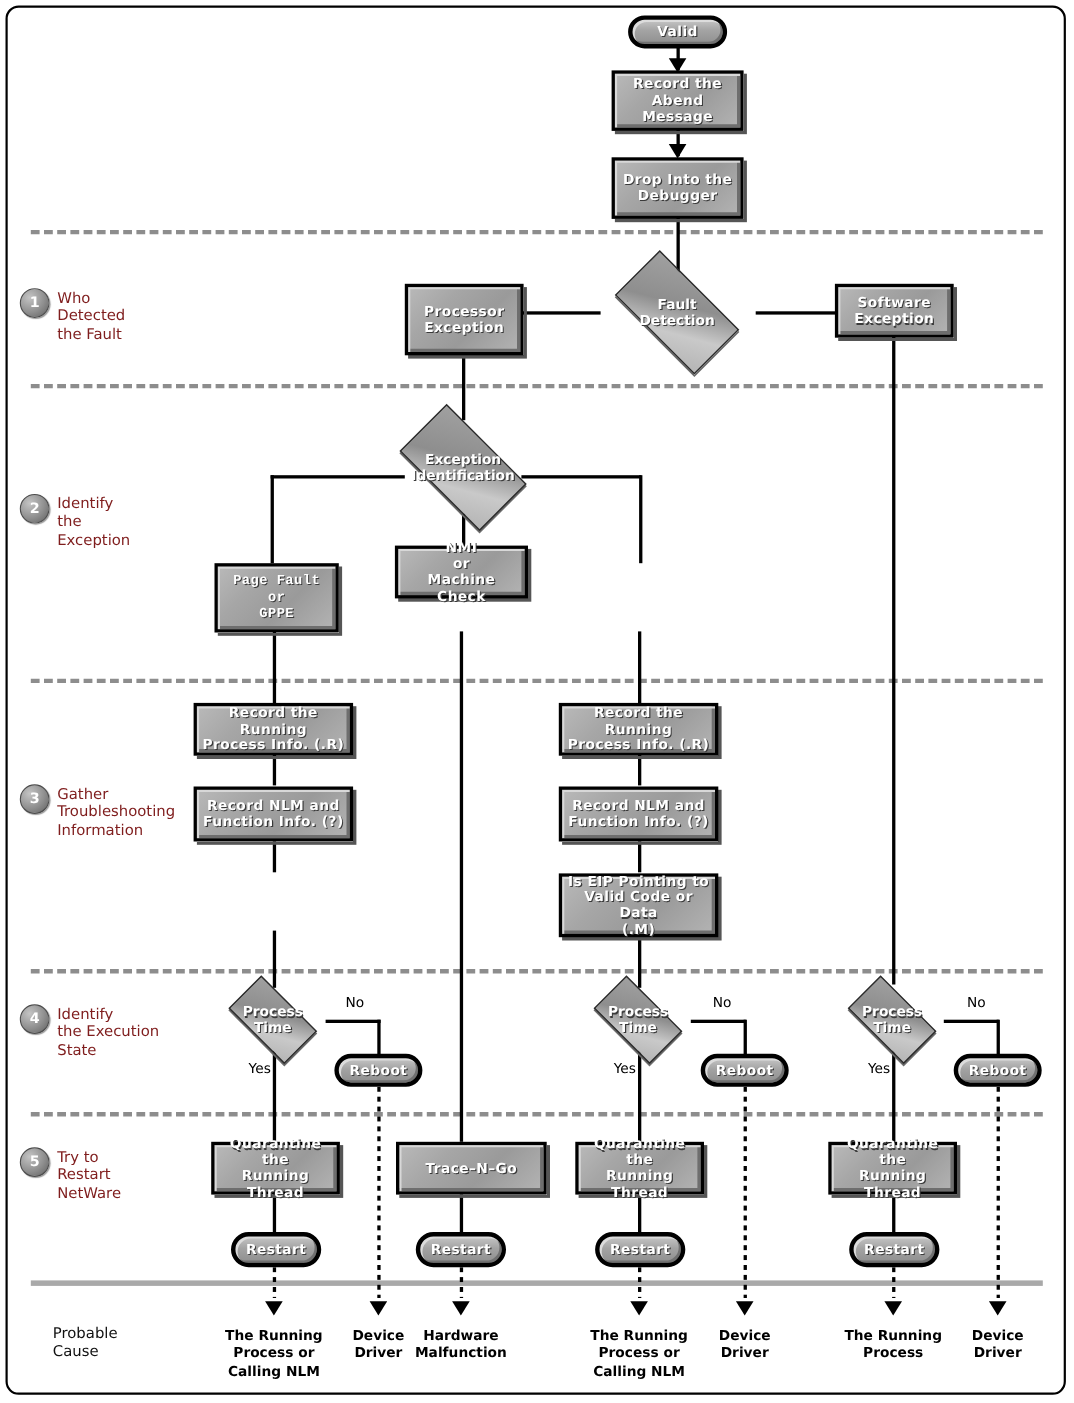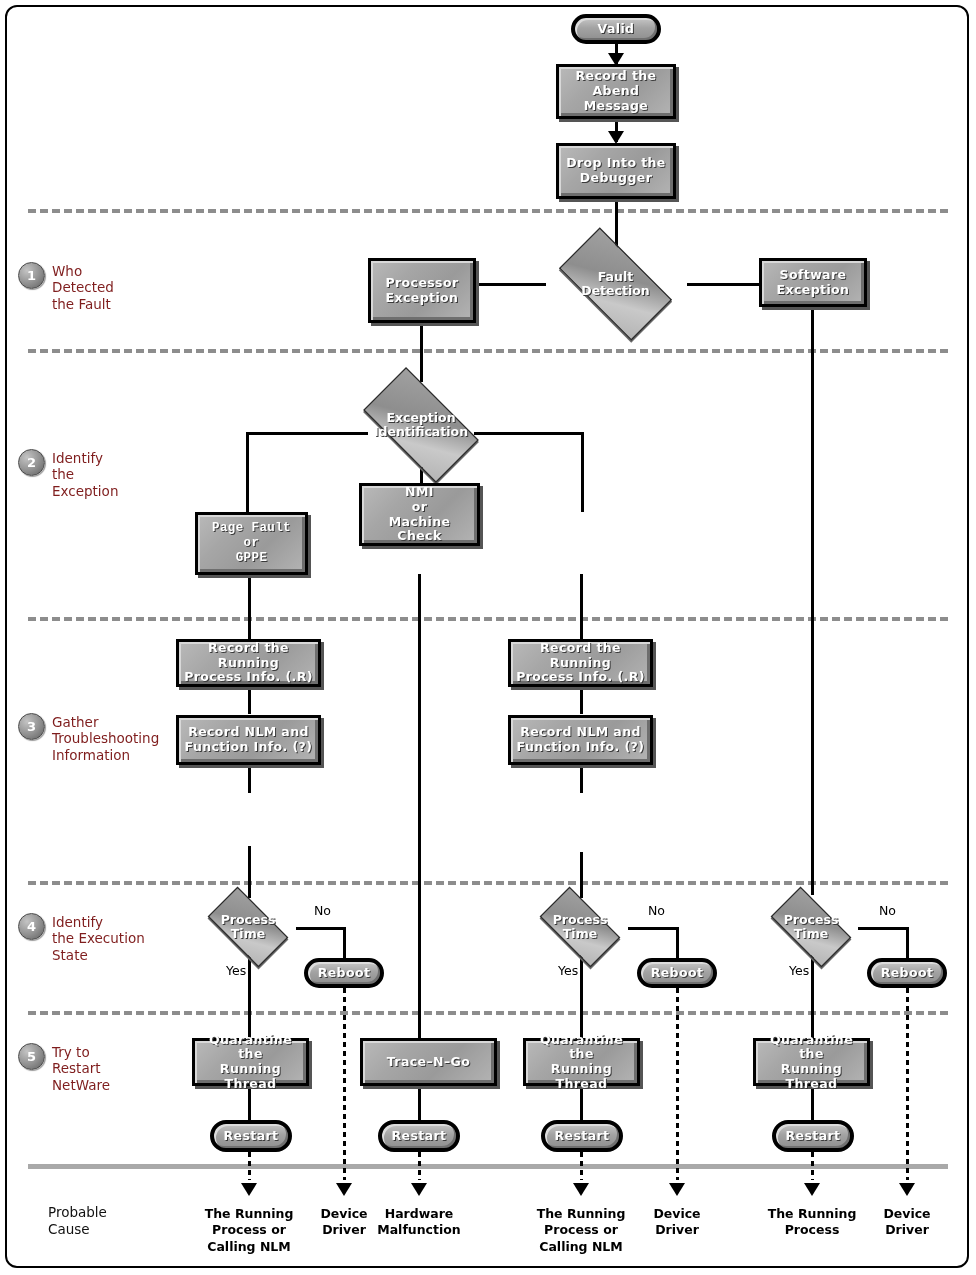--- a/index.html
+++ b/index.html
@@ -238,34 +238,37 @@
   <div class="diamond" style="left:348px;top:382px;width:146px;height:86px;">
     <div class="dshape"></div>
     <div class="dlabel" style="white-space: pre-line;">Exception
 Identification</div>
   </div>
 
   <div class="node box" style="left: 195px; top: 512px; width: 113px; height: 63px; white-space: pre-line; font-family: Liberation Mono, monospace;">Page Fault
 or
 GPPE</div>
 
-  <div class="node box" style="left: 359px; top: 483px; width: 121px; height: 63px; white-space: pre-line;">NMI
+  <div class="node box" style="left: 359px; top: 496px; width: 121px; height: 48px; white-space: pre-line;">NMI
 or
 Machine Check</div>
 
 
   <div class="node box" style="left: 176px; top: 639px; width: 145px; height: 48px; white-space: pre-line;">Record the Running
 Process Info. (.R)</div>
   <div class="node box" style="left: 176px; top: 715px; width: 145px; height: 50px; white-space: pre-line;">Record NLM and
 Function Info. (?)</div>
 
   <div class="node box" style="left: 508px; top: 639px; width: 145px; height: 48px; white-space: pre-line;">Record the Running
 Process Info. (.R)</div>
   <div class="node box" style="left: 508px; top: 715px; width: 145px; height: 50px; white-space: pre-line;">Record NLM and
 Function Info. (?)</div>
+  <div class="node box" style="left: 508px; top: 794px; width: 145px; height: 58px; white-space: pre-line;">Is EIP Pointing to
+Valid Code or Data
+(.M)</div>
 
   <div class="diamond" style="left:197px;top:897px;width:102px;height:60px;">
     <div class="dshape"></div>
     <div class="dlabel" style="white-space: pre-line;">Process
 Time</div>
   </div>
 
   <div class="diamond" style="left:529px;top:897px;width:102px;height:60px;">
     <div class="dshape"></div>
     <div class="dlabel" style="white-space: pre-line;">Process

